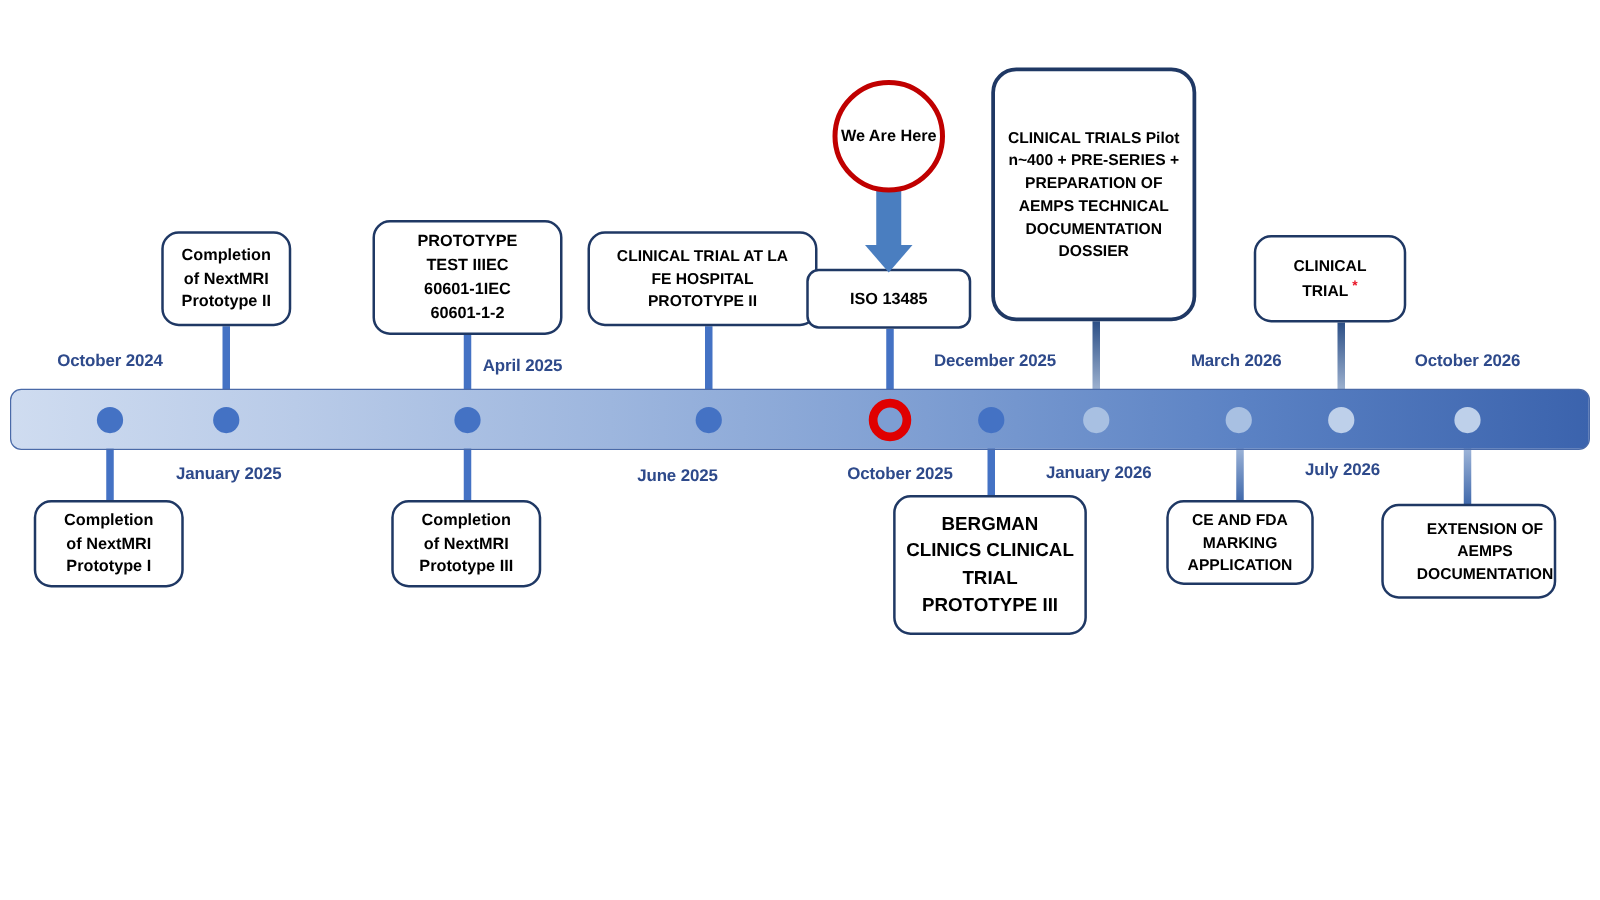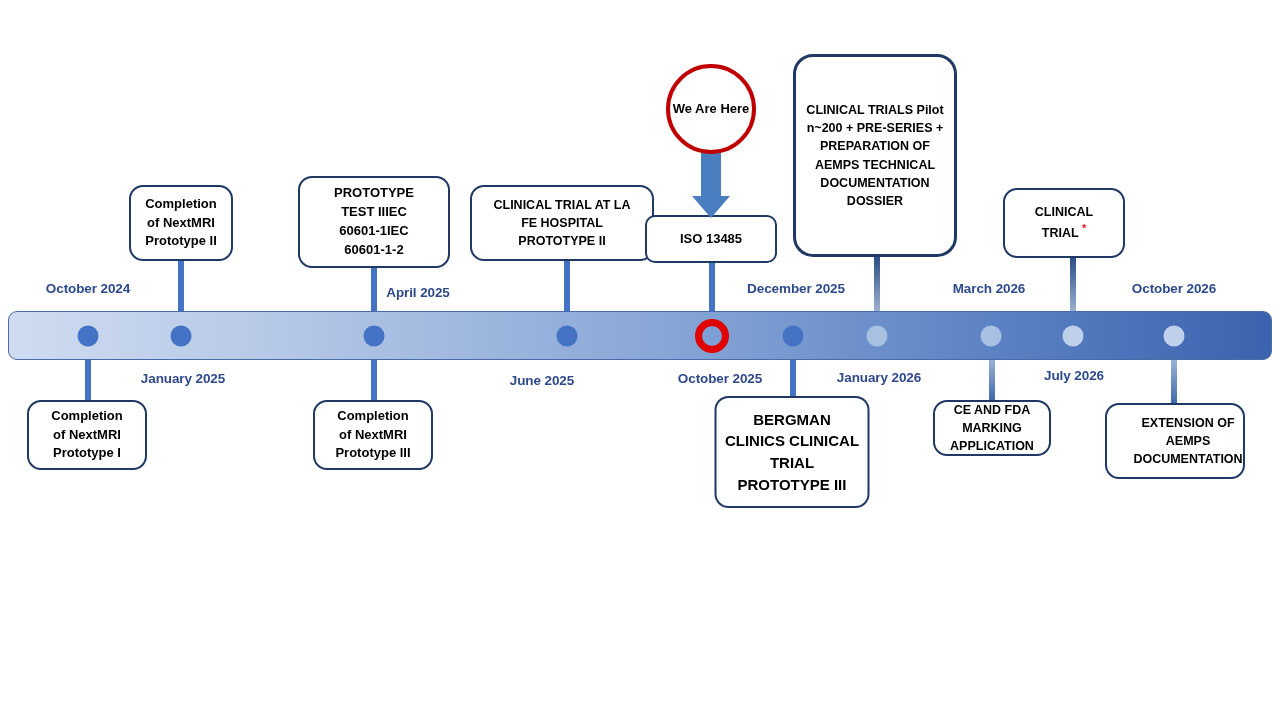--- a/index.html
+++ b/index.html
@@ -187,21 +187,21 @@
 FE HOSPITAL
 PROTOTYPE II</span>
   </div>
 
   <div class="event-box" style="left:711px; top:215px; width:132px; height:48px; font-size:13px; border-radius:10px;">
     <span class="txt">ISO 13485</span>
   </div>
 
   <div class="event-box thick" style="left:875px; top:54px; width:164px; height:203px; font-size:12.5px;">
     <span class="txt">CLINICAL TRIALS Pilot
-n~200 + PRE-SERIES +
+n~400 + PRE-SERIES +
 PREPARATION OF
 AEMPS TECHNICAL
 DOCUMENTATION
 DOSSIER</span>
   </div>
 
   <div class="event-box" style="left:1064px; top:188px; width:122px; height:70px; font-size:12.5px;">
     <span><span class="txt">CLINICAL
 TRIAL </span><span class="star">*</span></span>
   </div>
@@ -218,21 +218,21 @@
 Prototype III</span>
   </div>
 
   <div class="event-box" style="left:792px; top:396px; width:155px; height:112px; font-size:15px;">
     <span class="txt">BERGMAN
 CLINICS CLINICAL
 TRIAL
 PROTOTYPE III</span>
   </div>
 
-  <div class="event-box" style="left:992px; top:400px; width:118px; height:56px; font-size:12.5px;">
+  <div class="event-box" style="left:992px; top:400px; width:118px; height:68px; font-size:12.5px;">
     <span class="txt">CE AND FDA
 MARKING
 APPLICATION</span>
   </div>
 
   <div class="event-box" style="left:1175px; top:403px; width:140px; height:76px; font-size:12.5px;padding-left:32px;">
     <span class="txt">EXTENSION OF
 AEMPS
 DOCUMENTATION</span>
   </div>

